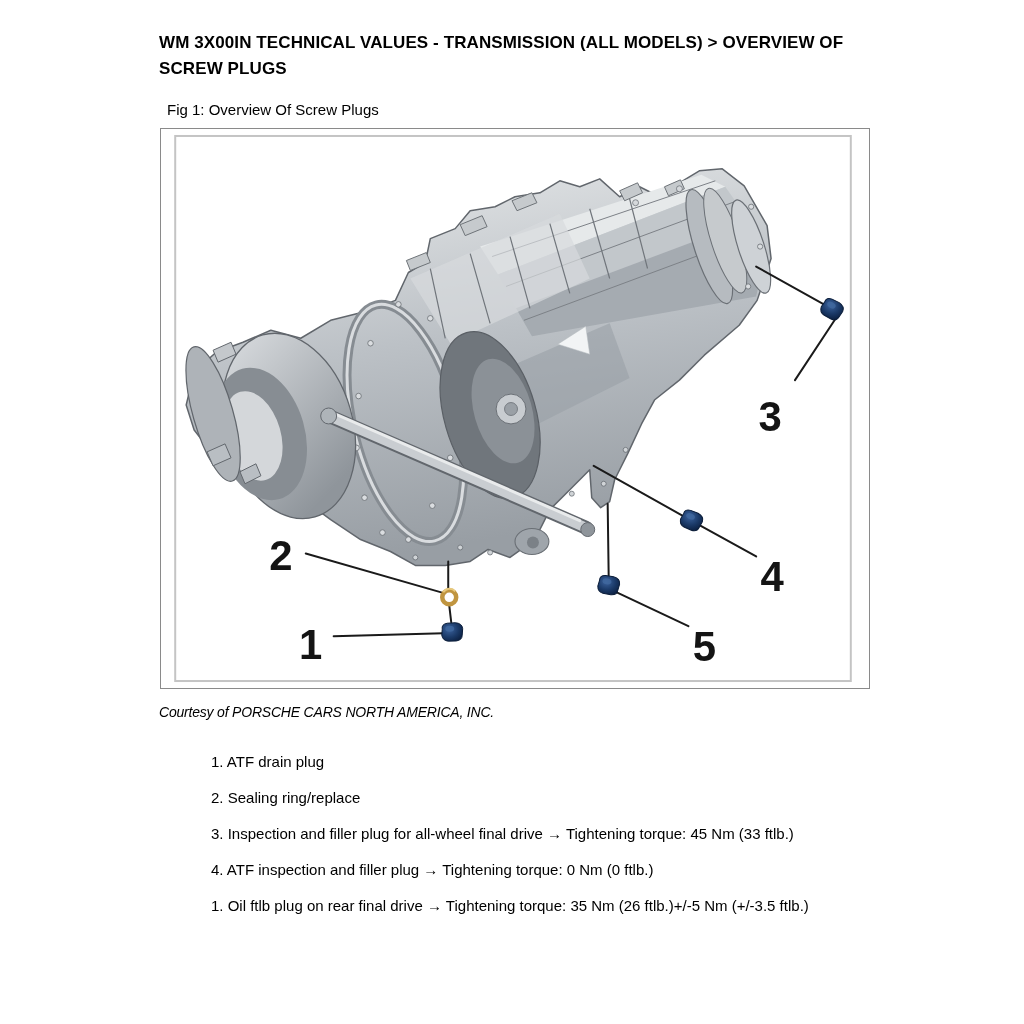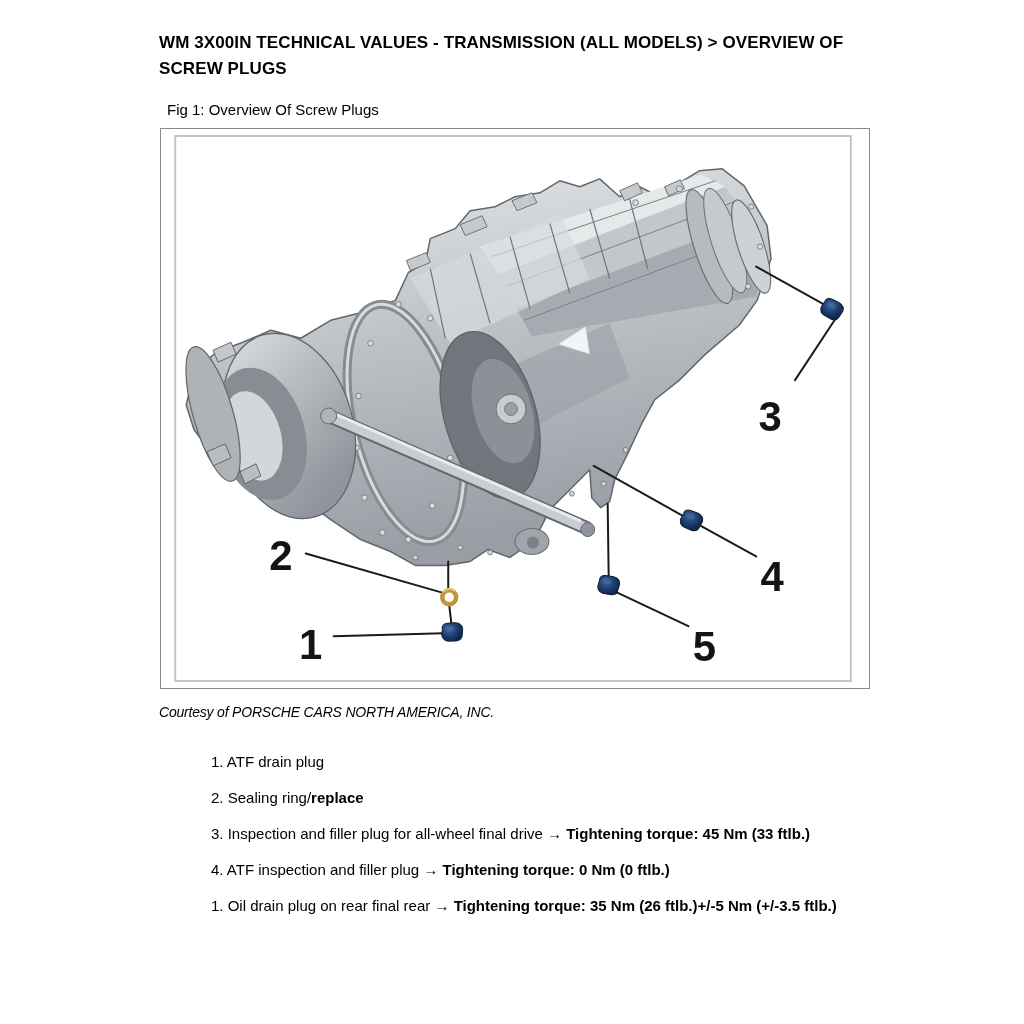--- a/index.html
+++ b/index.html
@@ -31,21 +31,21 @@
   .courtesy {
     position: absolute; left: 159px; top: 704px;
     font-size: 14px; letter-spacing: -0.2px; font-style: italic;
   }
 
   .legend {
     position: absolute; left: 207px; top: 752px; width: 665px;
     font-size: 15px; line-height: 20px;
   }
   .legend-item { margin: 0 0 16px 4px; padding-left: 20px; text-indent: -20px; }
-  .legend-item b { font-weight: bold; }
+  .legend-item b { font-weight: normal; }
 
   .callout-num {
     font-family: "Liberation Sans", sans-serif;
     font-weight: bold; font-size: 42px; fill: #141414;
   }
 </style>
 </head>
 <body>
 
 <div class="page">
@@ -189,16 +189,16 @@
     </svg>
   </div>
 
   <div class="courtesy">Courtesy of PORSCHE CARS NORTH AMERICA, INC.</div>
 
   <div class="legend">
     <div class="legend-item"><span>1.</span> <span>ATF drain plug</span><b></b></div>
     <div class="legend-item"><span>2.</span> <span>Sealing ring/</span><b>replace</b></div>
     <div class="legend-item"><span>3.</span> <span>Inspection and filler plug for all-wheel final drive → </span><b>Tightening torque: 45 Nm (33 ftlb.)</b></div>
     <div class="legend-item"><span>4.</span> <span>ATF inspection and filler plug → </span><b>Tightening torque: 0 Nm (0 ftlb.)</b></div>
-    <div class="legend-item"><span>1.</span> <span>Oil drain plug on rear final rear → </span><b>Tightening torque: 35 Nm (26 ftlb.)+/-5 Nm (+/-3.5 ftlb.)</b></div>
+    <div class="legend-item"><span>1.</span> <span>Oil ftlb plug on rear final drive → </span><b>Tightening torque: 35 Nm (26 ftlb.)+/-5 Nm (+/-3.5 ftlb.)</b></div>
   </div>
 
 </div>
 
 </body></html>

